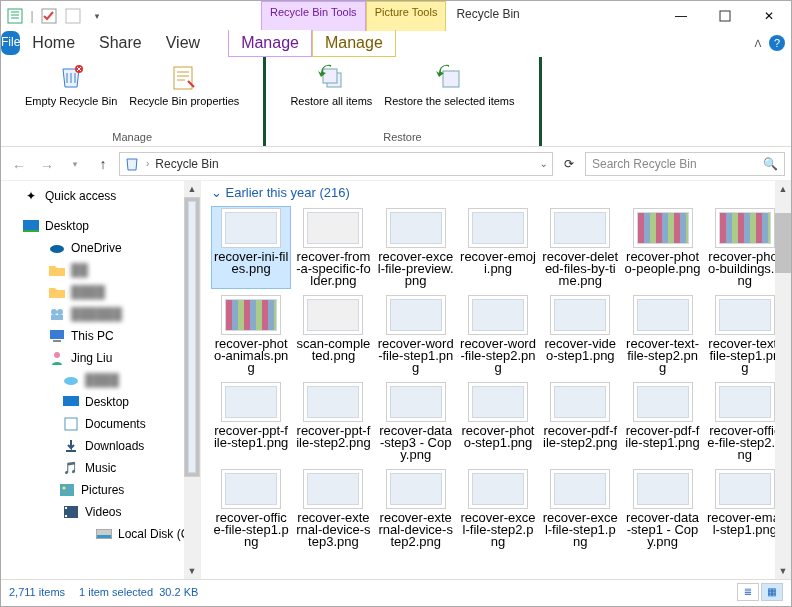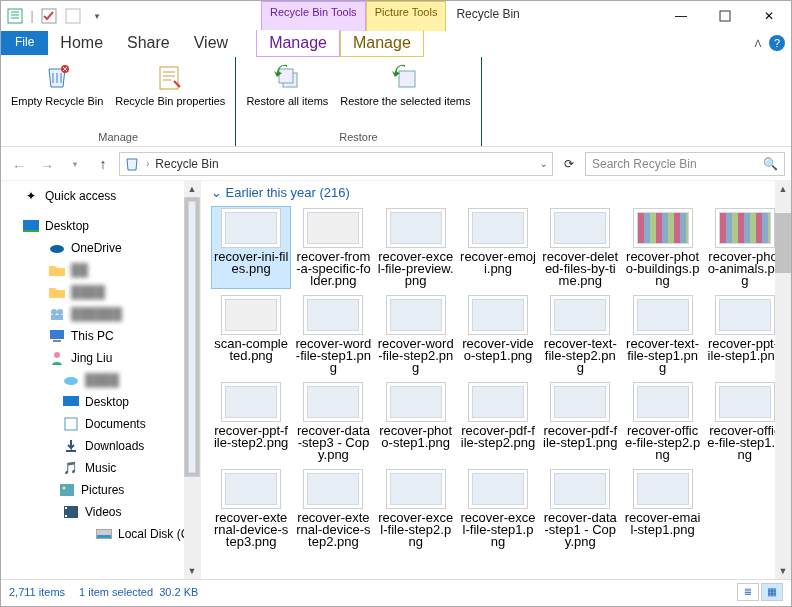--- a/index.html
+++ b/index.html
@@ -12,31 +12,31 @@
 .tool-tabs { display: flex; border-radius: 15px; }
 .tool-tab { padding: 4px 8px 0; text-align: center; font-size: 11px; border: 1px solid #ccc; border-bottom: none; }
 .tool-tab.purple { background: #f0d9ff; color: #6a1b9a; border-color: #d29eff; }
 .tool-tab.yellow { background: #fff2a8; color: #7a5c00; border-color: #e0cc5c; }
 .titletxt { flex: 1; padding: 6px 10px; font-size: 12px; color: #333; }
 .winctrls { display: flex; }
 .winbtn { width: 44px; height: 30px; display: flex; align-items: center; justify-content: center; font-size: 12px; }
 
 
 .menurow { height: 24px; display: flex; align-items: center; background: #fff; }
-.filetab { background: #1979ca; color: #fff; padding: 4px 14px; height: 24px; font-size: 12px; }
+.filetab { background: #1979ca; color: #fff; padding: 4px 0; height: 24px; font-size: 12px; border-radius: 7px; }
 .menutab { padding: 4px 12px; font-size: 16px; color: #333; }
 .menutab.manage { border: 1px solid #d29eff; border-top: none; color: #6a1b9a; background: #fff; }
 .menutab.manage2 { border: 1px solid #e0cc5c; border-top: none; color: #7a5c00; }
 .menu-spacer { flex: 1; }
 .help-icon { width: 16px; height: 16px; border-radius: 50%; background: #1979ca; color: #fff; display: flex; align-items: center; justify-content: center; font-size: 11px; margin-right: 6px; }
 .collapse-caret { width: 14px; text-align: center; color: #555; margin-right: 4px; font-size: 10px; }
 
 
 .ribbon { height: 92px; border-bottom: 1px solid #ddd; display: flex; padding: 2px 0 0; background: #fff; }
-.rgroup { border-right: 1px solid #14532d; display: flex; flex-direction: column; align-items: center; padding: 2px 6px; }
+.rgroup { border-right: 3px solid #14532d; display: flex; flex-direction: column; align-items: center; padding: 2px 20px; }
 .rgroup-body { flex: 1; display: flex; gap: 4px; align-items: flex-start; }
 .rbtn { display: flex; flex-direction: column; align-items: center; justify-content: flex-start; padding: 2px 4px; min-width: 56px; text-align: center; font-size: 11px; line-height: 12px; }
 .rbtn .ico { width: 32px; height: 32px; margin-bottom: 2px; display: flex; align-items: center; justify-content: center; }
 .rgroup-label { font-size: 11px; color: #555; padding: 1px 0; }
 
 
 .addrrow { height: 34px; display: flex; align-items: center; padding: 2px 6px; gap: 4px; border-bottom: 1px solid #eee; }
 .navbtn { width: 24px; height: 24px; display: flex; align-items: center; justify-content: center; color: #999; font-size: 14px; }
 .navbtn.enabled { color: #333; }
 .addrbar { flex: 1; height: 24px; border: 1px solid #ccc; display: flex; align-items: center; padding: 0 4px; gap: 6px; }
@@ -364,20 +364,24 @@
         <div class="item">
           <div class="thumb "></div>
           <span>recover-emoji.png</span>
         </div>
         <div class="item">
           <div class="thumb "></div>
           <span>recover-deleted-files-by-time.png</span>
         </div>
         <div class="item">
           <div class="thumb photo"></div>
+          <span>recover-photo-people.png</span>
+        </div>
+        <div class="item">
+          <div class="thumb photo"></div>
           <span>recover-photo-buildings.png</span>
         </div>
         <div class="item">
           <div class="thumb photo"></div>
           <span>recover-photo-animals.png</span>
         </div>
         <div class="item">
           <div class="thumb appish"></div>
           <span>scan-completed.png</span>
         </div>

